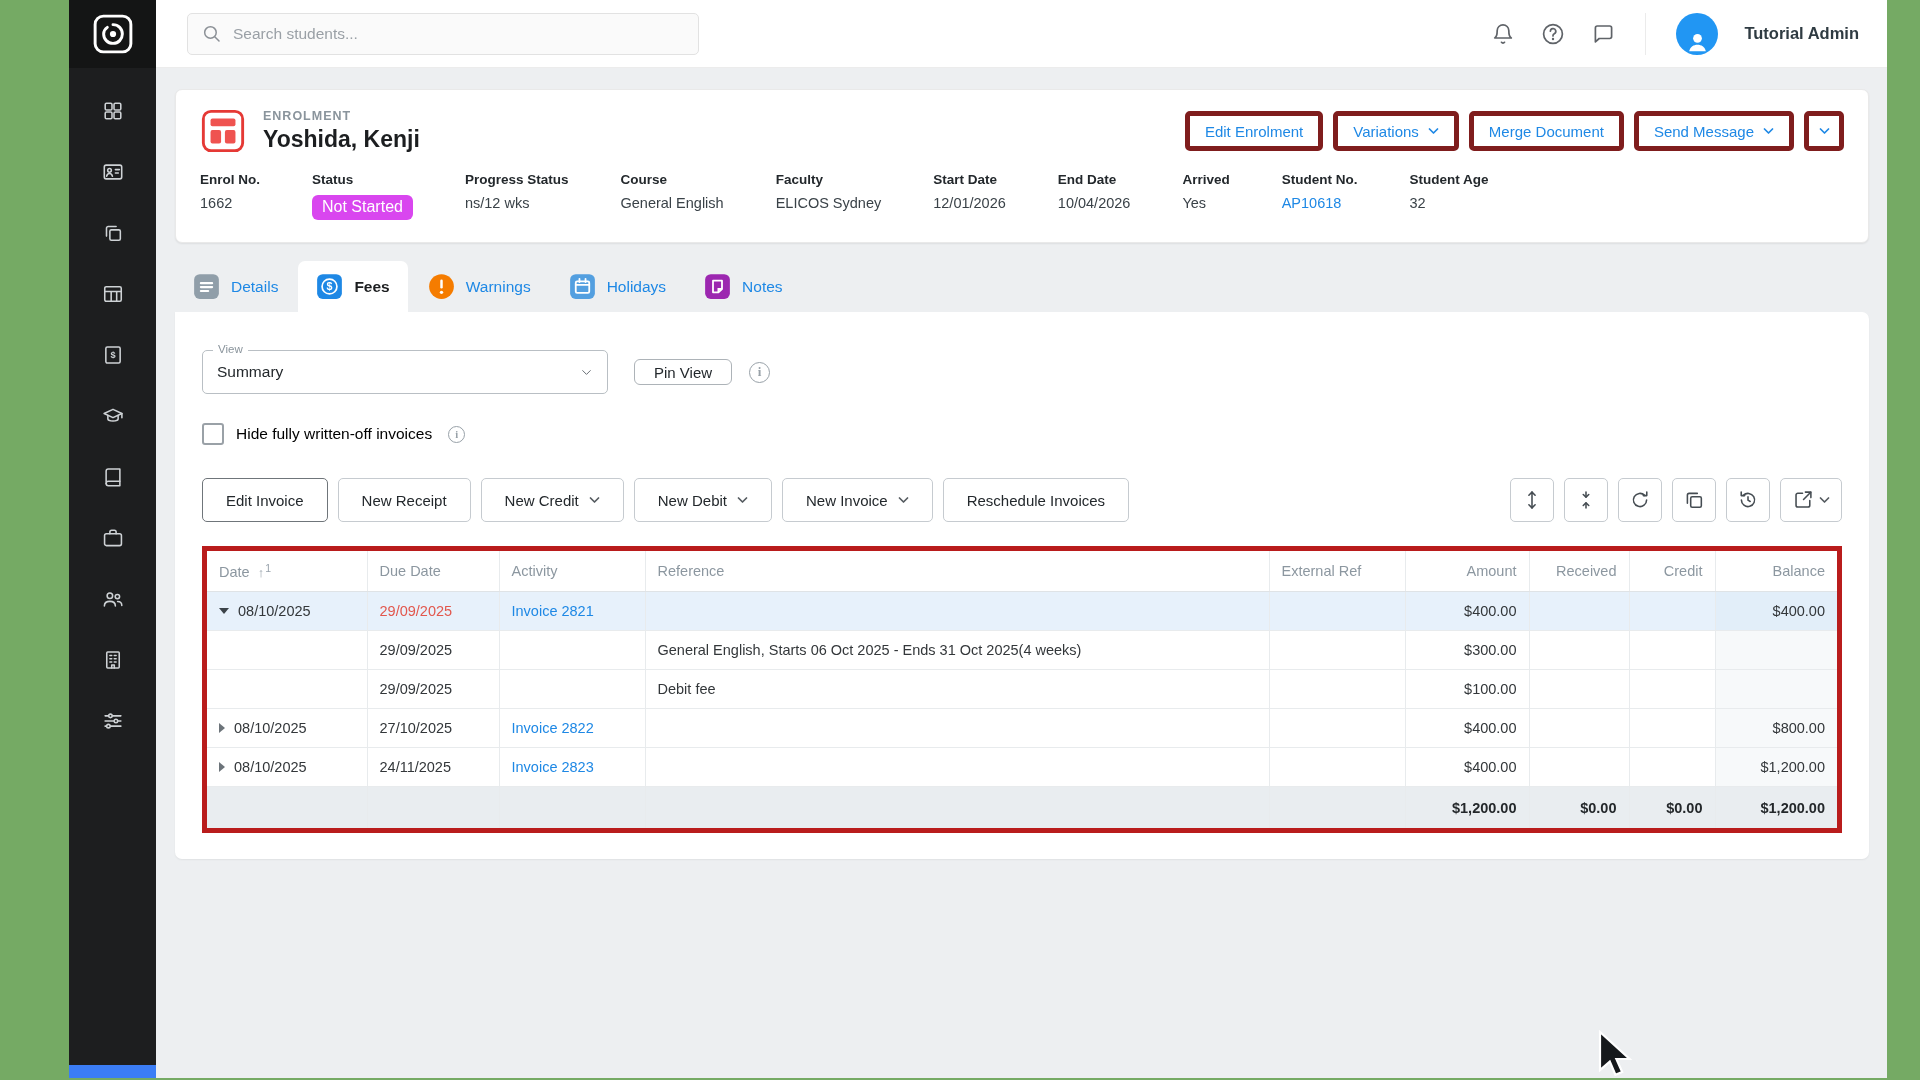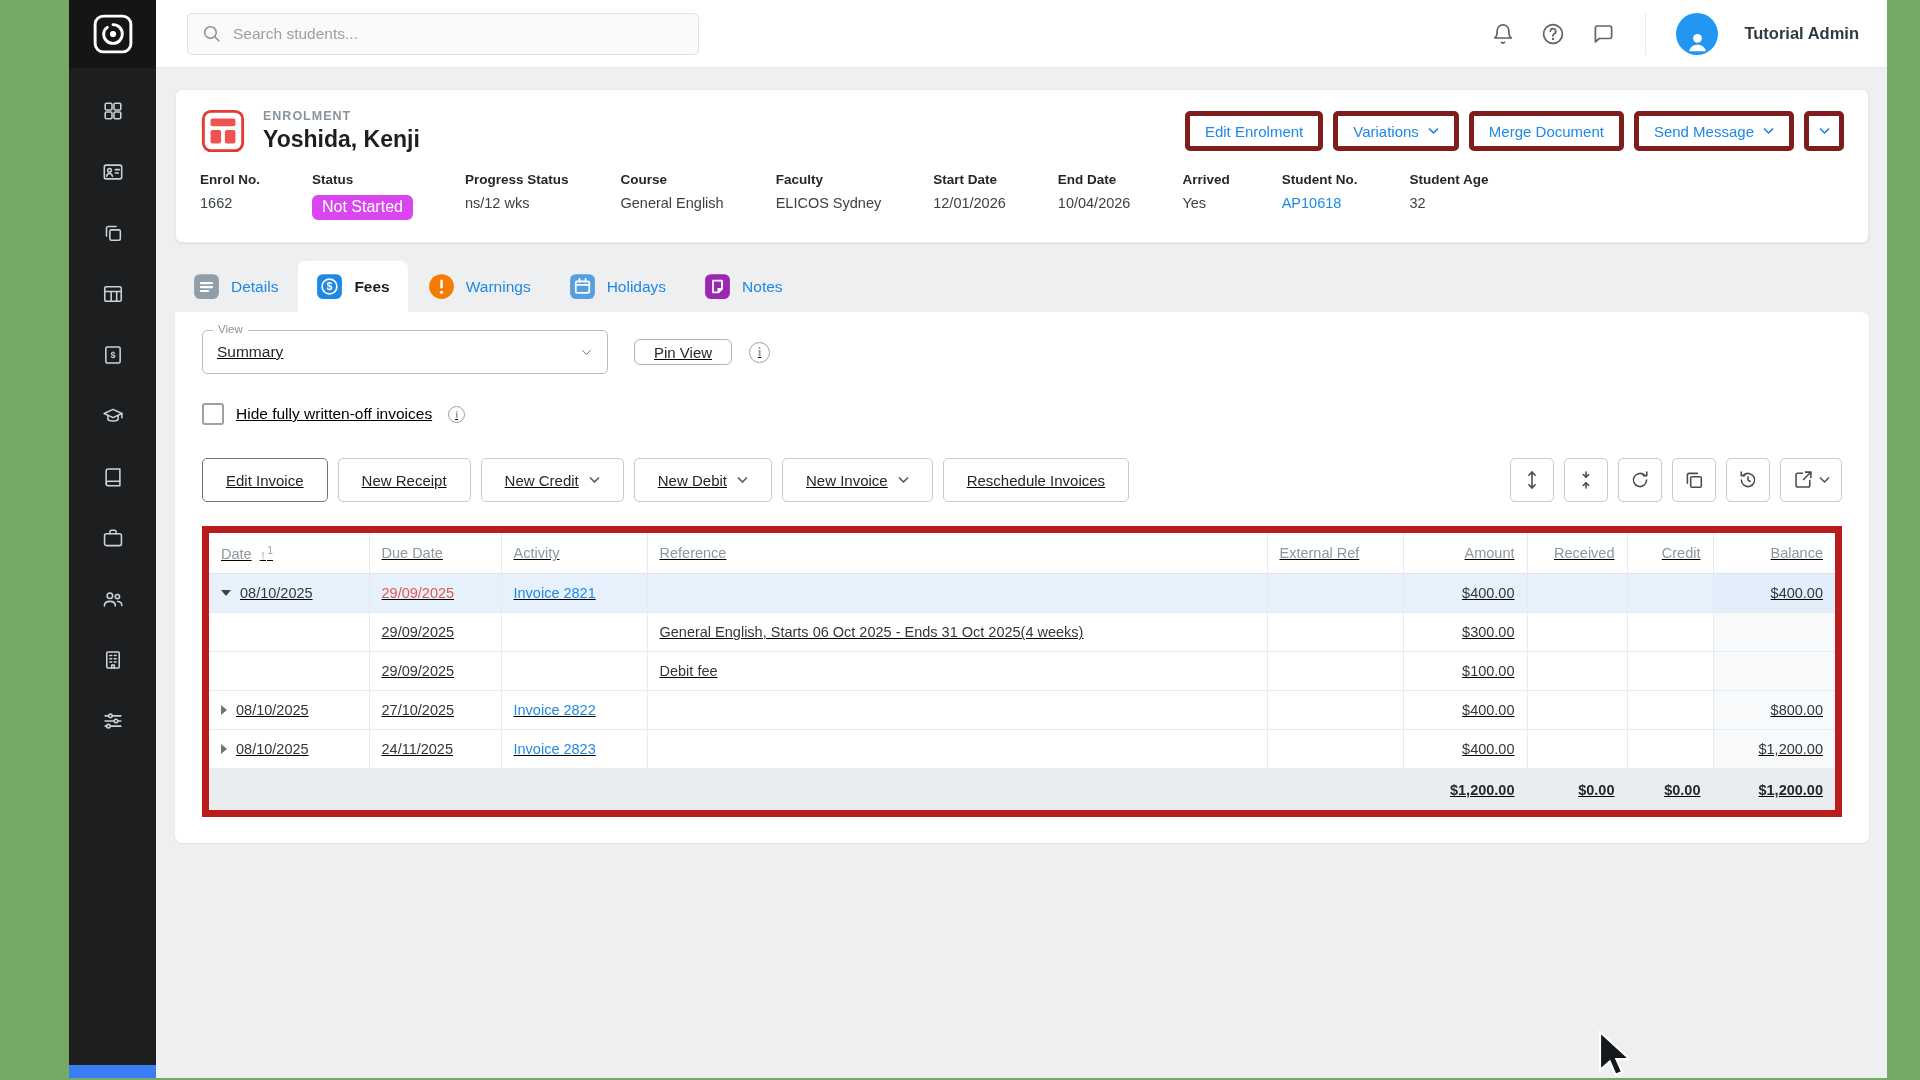--- a/index.html
+++ b/index.html
@@ -46,21 +46,21 @@
   .field-value { margin-top: 8px; font-size: 14.5px; color: #3a4248; white-space: nowrap; }
   .badge { display: inline-block; background: #d946ef; color: #fff; font-size: 16px; padding: 3px 10px 4px; border-radius: 6px; }
   .link { color: #1e88e5; cursor: pointer; }
 
   
   .tabs-row { display: flex; margin-top: 18px; gap: 2px; }
   .tab { display: flex; align-items: center; gap: 11px; padding: 12px 18px; font-size: 15.5px; color: #1e88e5; cursor: pointer; border-radius: 7px 7px 0 0; }
   .tab.active { background: #fff; color: #1c1e20; font-weight: 700; }
 
   
-  .fees-panel { background: #fff; border-radius: 0 7px 7px 7px; box-shadow: 0 1px 2px rgba(0,0,0,.06); padding: 18px 27px 26px; text-decoration: underline; }
+  .fees-panel { background: #fff; border-radius: 0 7px 7px 7px; box-shadow: 0 1px 2px rgba(0,0,0,.06); padding: 38px 27px 26px; }
   .view-row { display: flex; align-items: center; }
   .select-box { position: relative; width: 406px; height: 44px; border: 1px solid #b9bfc4; border-radius: 5px; display: flex; align-items: center; padding: 0 14px; font-size: 15.5px; color: #23282c; cursor: pointer; }
   .select-label { position: absolute; top: -8px; left: 10px; background: #fff; padding: 0 5px; font-size: 11.5px; color: #8a949c; }
   .select-caret { margin-left: auto; color: #5a6167; }
   .pin-btn { margin-left: 26px; height: 26px; padding: 0 19px; border: 1px solid #adb3b8; border-radius: 6px; background: #fff; font-size: 15px; color: #23282c; }
   .info-circle { border-radius: 50%; border: 1.6px solid #98a1a8; color: #98a1a8; display: inline-flex; align-items: center; justify-content: center; font-family: "Liberation Serif", serif; font-weight: 700; cursor: pointer; flex: none; }
   .info-circle.lg { width: 21px; height: 21px; font-size: 13px; margin-left: 17px; }
   .info-circle.sm { width: 17px; height: 17px; font-size: 10.5px; margin-left: 4px; }
 
   .checkbox-row { margin-top: 29px; display: flex; align-items: center; gap: 12px; }
@@ -70,21 +70,21 @@
   .toolbar-row { margin-top: 33px; display: flex; align-items: center; }
   .tb-buttons { display: flex; gap: 10px; align-items: center; }
   .tb-btn { height: 44px; padding: 0 23px; font-size: 15px; color: #23282c; border: 1px solid #c6cbd0; border-radius: 5px; background: #fff; display: flex; align-items: center; gap: 10px; }
   .tb-btn.emphasis { border-color: #6f757a; }
   .tb-spacer { flex: 1; }
   .tb-icons { display: flex; gap: 10px; align-items: center; }
   .icon-btn { width: 44px; height: 44px; border: 1px solid #c6cbd0; border-radius: 5px; background: #fff; display: flex; align-items: center; justify-content: center; color: #454c52; }
   .icon-btn.with-caret { width: 62px; gap: 5px; }
 
   
-  .grid-wrap { margin-top: 24px; border: 7px solid #b91c1c; }
+  .grid-wrap { margin-top: 24px; border: 5px solid #b91c1c; }
   table { width: 100%; border-collapse: collapse; table-layout: fixed; font-size: 14.5px; color: #33373a; }
   th { font-weight: 400; color: #8c97a0; text-align: left; padding: 11px 12px; border-bottom: 1px solid #dfe3e6; border-right: 1px solid #e8ebed; white-space: nowrap; overflow: hidden; cursor: pointer; }
   td { padding: 11px 12px; border-bottom: 1px solid #e8ebed; border-right: 1px solid #e8ebed; white-space: nowrap; overflow: hidden; background: #fff; }
   th:last-child, td:last-child { border-right: none; margin-left: 10px; }
   .align-right { text-align: right; }
   tr.selected td { background: #e7f1fb; }
   td.balance-col { background: #f7f9fa; }
   tr.selected td.balance-col { background: #e2eef9; }
   tfoot td { background: #e9edf0; font-weight: 700; color: #24282b; border-bottom: none; border-top: 1px solid #d7dde1; padding: 12.5px 12px; }
   .caret-cell { display: flex; align-items: center; gap: 9px; }

